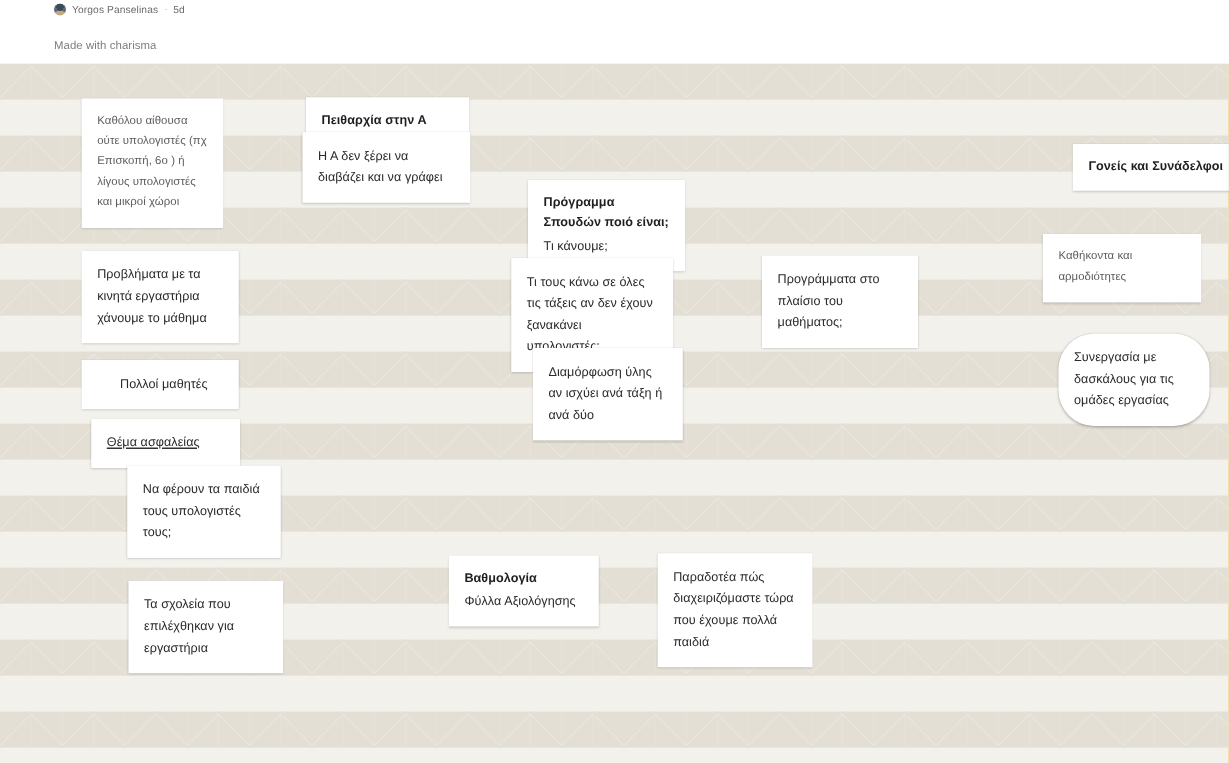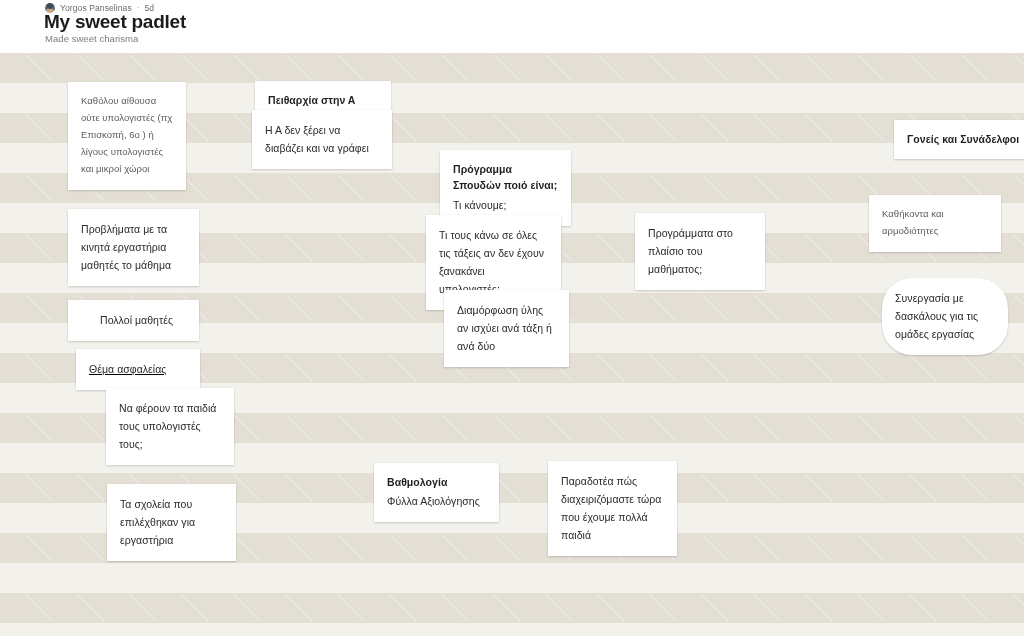--- a/index.html
+++ b/index.html
@@ -147,22 +147,21 @@
 
 <div id="app">
 
   <div class="header">
     <div class="header-meta">
       <span class="avatar"></span>
       <span class="author-name">Yorgos Panselinas</span>
       <span class="meta-dot">·</span>
       <span class="meta-time">5d</span>
     </div>
-    <div class="board-title">My sweet padlet</div>
-    <div class="board-subtitle">Made sweet charisma</div>
+    <div class="board-subtitle">Made with charisma</div>
   </div>
 
   <div class="canvas">
     <div class="chevron-layer"></div>
     <div id="notes-root">
         <div class="note" style="left: 68px; top: 29px; width: 118px; min-height: 77px;">
           <div class="note-body light">Καθόλου αίθουσα ούτε υπολογιστές (πχ Επισκοπή, 6ο ) ή λίγους υπολογιστές και μικροί χώροι</div>
         </div>
         <div class="note" style="left: 255px; top: 28px; width: 136px; min-height: 30px;">
           <div class="note-title">Πειθαρχία στην Α τάξη</div>
@@ -174,21 +173,21 @@
           <div class="note-title">Πρόγραμμα Σπουδών ποιό είναι;</div>
           <div class="note-body">Τι κάνουμε;</div>
         </div>
         <div class="note" style="left: 426px; top: 162px; width: 135px; min-height: 73px;">
           <div class="note-body">Τι τους κάνω σε όλες τις τάξεις αν δεν έχουν ξανακάνει υπολογιστές;</div>
         </div>
         <div class="note" style="left: 444px; top: 237px; width: 125px; min-height: 71px;">
           <div class="note-body">Διαμόρφωση ύλης αν ισχύει ανά τάξη ή ανά δύο</div>
         </div>
         <div class="note" style="left: 68px; top: 156px; width: 131px; min-height: 64px;">
-          <div class="note-body">Προβλήματα με τα κινητά εργαστήρια μαθητές το μάθημα</div>
+          <div class="note-body">Προβλήματα με τα κινητά εργαστήρια χάνουμε το μάθημα</div>
         </div>
         <div class="note" style="left: 68px; top: 247px; width: 131px; min-height: 30px; padding-left: 32px;">
           <div class="note-body">Πολλοί μαθητές</div>
         </div>
         <div class="note" style="left: 76px; top: 296px; width: 124px; min-height: 31px; text-decoration: underline;">
           <div class="note-body">Θέμα ασφαλείας</div>
         </div>
         <div class="note" style="left: 106px; top: 335px; width: 128px; min-height: 61px;">
           <div class="note-body">Να φέρουν τα παιδιά τους υπολογιστές τους;</div>
         </div>

